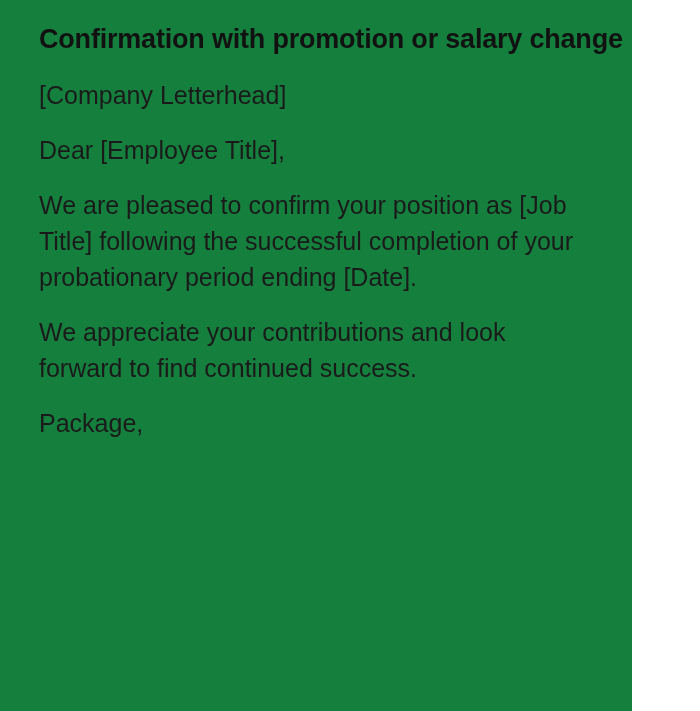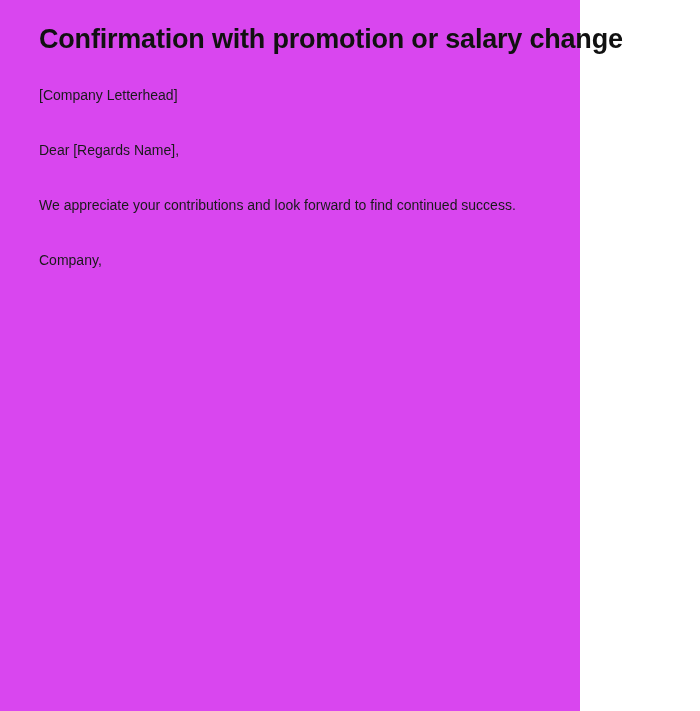--- a/index.html
+++ b/index.html
@@ -9,67 +9,68 @@
   }
   body {
     width: 700px;
     height: 711px;
     overflow: hidden;
     font-family: "Liberation Sans", sans-serif;
     -webkit-font-smoothing: antialiased;
   }
   .document {
     box-sizing: border-box;
-    width: 580px;
+    width: 632px;
     height: 711px;
-    background: #d946ef;
+    background: #15803d;
     padding: 22px 40px 14px 39px;
   }
   .doc-title {
     margin: 0;
     padding: 0;
     font-size: 27px;
     font-weight: 700;
     line-height: 34px;
     letter-spacing: -0.2px;
     color: #111111;
     white-space: nowrap;
   }
   .doc-body {
     margin: 0;
     padding: 0;
     list-style: none;
   }
   .doc-paragraph {
     margin: 0;
     padding: 0;
-    font-size: 14px;
+    font-size: 25px;
     font-weight: 400;
     line-height: 36px;
     color: #1a1a1a;
     max-width: 592px;
   }
   .gap-after-title { margin-top: 21px; }
   .para-gap { margin-top: 19px; }
 </style>
 </head>
 <body>
 
 <div class="document">
 
   <h1 class="doc-title">Confirmation with promotion or salary change</h1>
 
   <div class="doc-body">
 
     <p class="doc-paragraph gap-after-title">[Company Letterhead]</p>
 
 
-    <p class="doc-paragraph para-gap">Dear [Regards Name],</p>
+    <p class="doc-paragraph para-gap">Dear [Employee Title],</p>
 
+    <p class="doc-paragraph para-gap">We are pleased to confirm your position as [Job Title] following the successful completion of your probationary period ending [Date].</p>
 
 
     <p class="doc-paragraph para-gap">We appreciate your contributions and look forward to find continued success.</p>
 
-    <p class="doc-paragraph para-gap">Company,</p>
+    <p class="doc-paragraph para-gap">Package,</p>
 
 
   </div>
 </div>
 
 </body></html>

